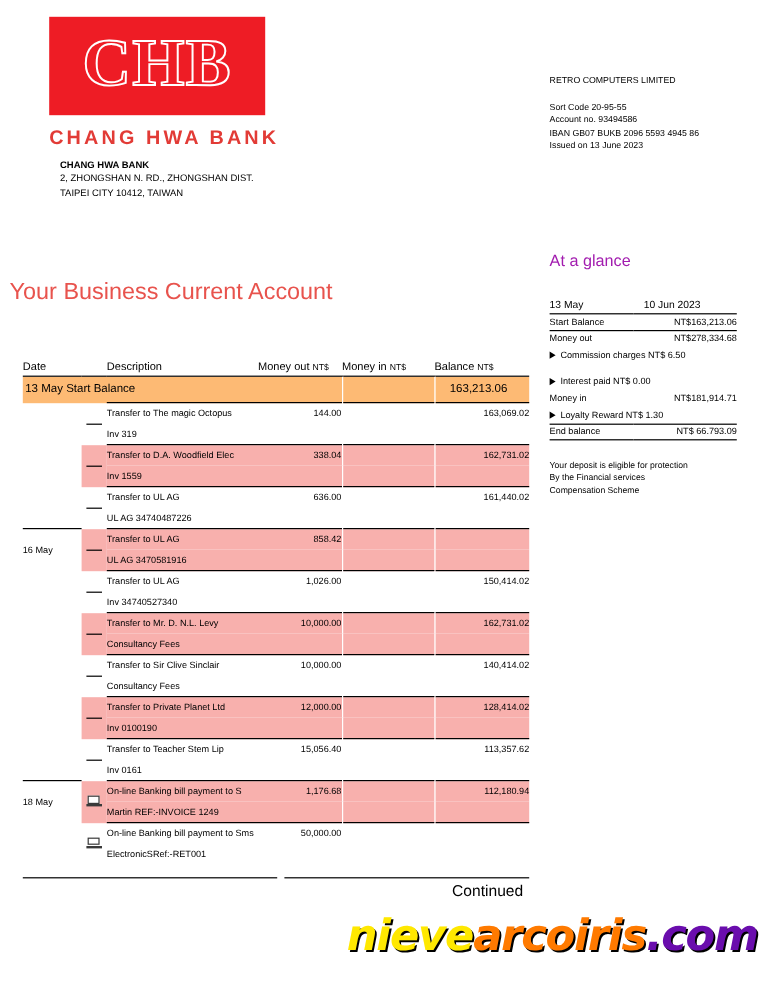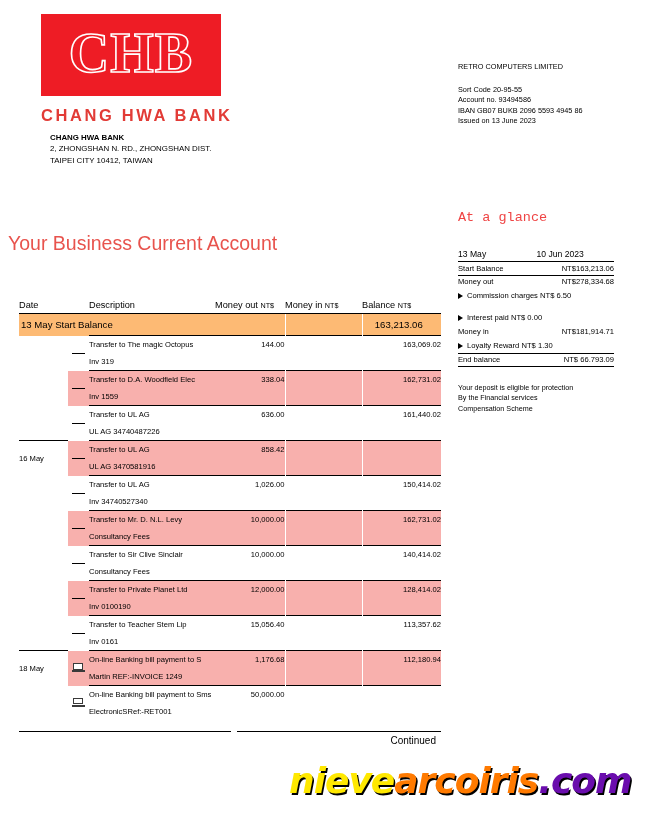--- a/index.html
+++ b/index.html
@@ -200,37 +200,36 @@
     width: 422px;
   }
   #continued .cont-rules {
     display: flex;
   }
   #continued .r1 { width: 212px; border-top: 0.9px solid #000; }
   #continued .r2 { width: 6px; }
   #continued .r3 { flex: 1; border-top: 0.9px solid #000; }
   #continued .cont-text {
     text-align: right;
-    font-size: 10px;
+    font-size: 13px;
     padding-top: 3px;
     padding-right: 5px;
   }
 
   
   #glance {
     position: absolute;
     left: 458px;
     top: 210px;
     width: 156px;
   }
   #glance-title {
     font-size: 13.5px;
-    color: #ef4444;
+    color: #a21caf;
     margin-bottom: 22px;
-    font-family: Liberation Mono, monospace;
   }
   .g-table {
     width: 100%;
     border-collapse: collapse;
     font-size: 7.6px;
   }
   .g-table td { padding: 0; vertical-align: middle; }
   .g-period td {
     font-size: 8.6px;
     height: 14px;

